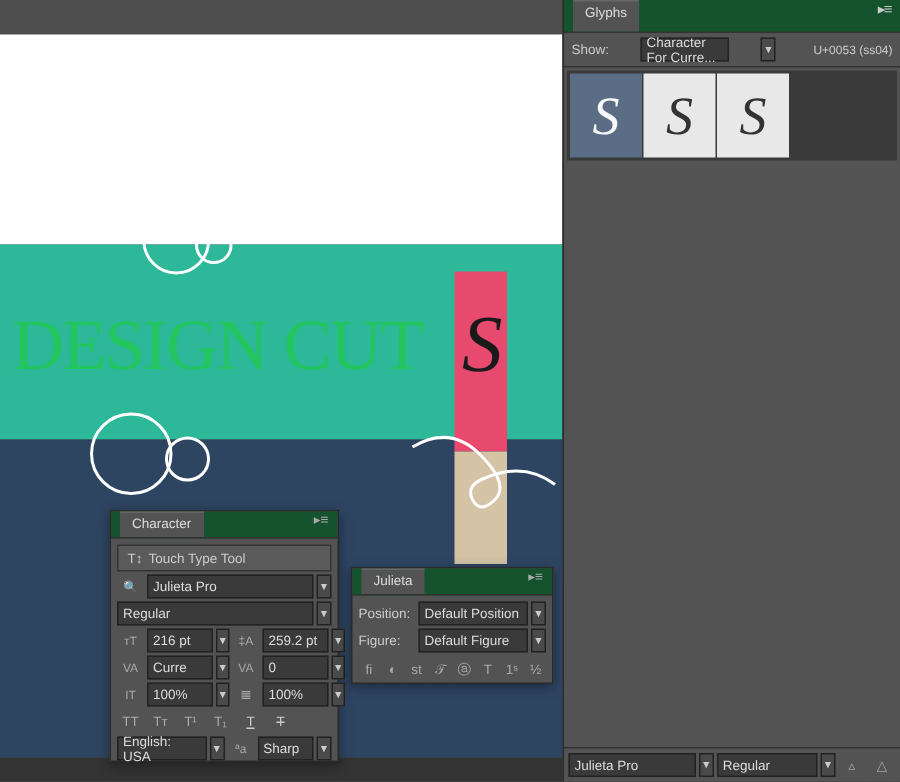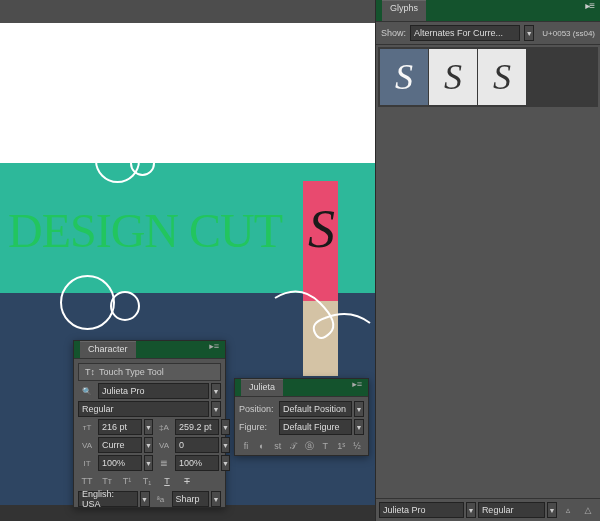--- a/index.html
+++ b/index.html
@@ -25,21 +25,21 @@
 .row{display:flex;gap:2px;margin-bottom:2px;align-items:center}
 .fld{background:#3a3a3a;border:1px solid #222;padding:2px 3px;color:#ddd;flex:1;min-width:0;height:16px;display:flex;align-items:center}
 .fld-sm{width:44px;flex:none}
 .lbl{width:18px;flex:none;font-size:8px;color:#aaa;text-align:center}
 .dropdown-arrow{width:10px;background:#4a4a4a;border:1px solid #222;height:16px;display:flex;align-items:center;justify-content:center;cursor:pointer;font-size:7px}
 .icon-btn{width:18px;height:16px;background:#535353;border:1px solid transparent;display:flex;align-items:center;justify-content:center;cursor:pointer;font-size:9px;color:#aaa}
 .glyph-grid{display:flex;padding:2px;gap:1px;background:#3a3a3a;margin:2px}
 .glyph-cell{width:48px;height:56px;background:#e8e8e8;display:flex;align-items:center;justify-content:center;font-size:36px;font-family:Georgia,serif;font-style:italic;color:#333;cursor:pointer}
 .glyph-cell.sel{background:#5a6d85;color:#f8f8f8}
 .glyph-bottom{position:absolute;bottom:0;left:0;right:0;padding:3px;display:flex;gap:2px;background:#535353;border-top:1px solid #333}
-.show-row{display:flex;align-items:center;gap:4px;padding:3px 5px;border-bottom:1px solid #333}
+.show-row{display:flex;align-items:center;gap:21px;padding:3px 5px;border-bottom:1px solid #333}
 .menu-bars{margin-left:auto;cursor:pointer;font-size:10px;letter-spacing:-1px}
 svg{display:block}
 </style>
 </head>
 <body>
 
 <div class="canvas-area">
   <div class="artboard">
     <div class="white-bg"></div>
     <div class="teal-bg"></div>
@@ -154,21 +154,21 @@
   </div>
 </div>
 
 <div class="glyphs-panel">
   <div class="panel-head" style="height:22px">
     <div class="panel-tab">Glyphs</div>
     <span class="menu-bars">▸≡</span>
   </div>
   <div class="show-row">
     <span>Show:</span>
-    <div class="fld" style="flex:1">Alternates For Curre...</div>
+    <div class="fld" style="flex:1">Character For Curre...</div>
       <div class="dropdown-arrow">▼</div>
     <span style="margin-left:4px;font-size:8px">U+0053 (ss04)</span>
   </div>
   <div class="glyph-grid">
     <div class="glyph-cell sel">S</div>
     <div class="glyph-cell">S</div>
     <div class="glyph-cell">S</div>
   </div>
   <div class="glyph-bottom">
     <div class="fld" style="flex:1.3">Julieta Pro</div>

